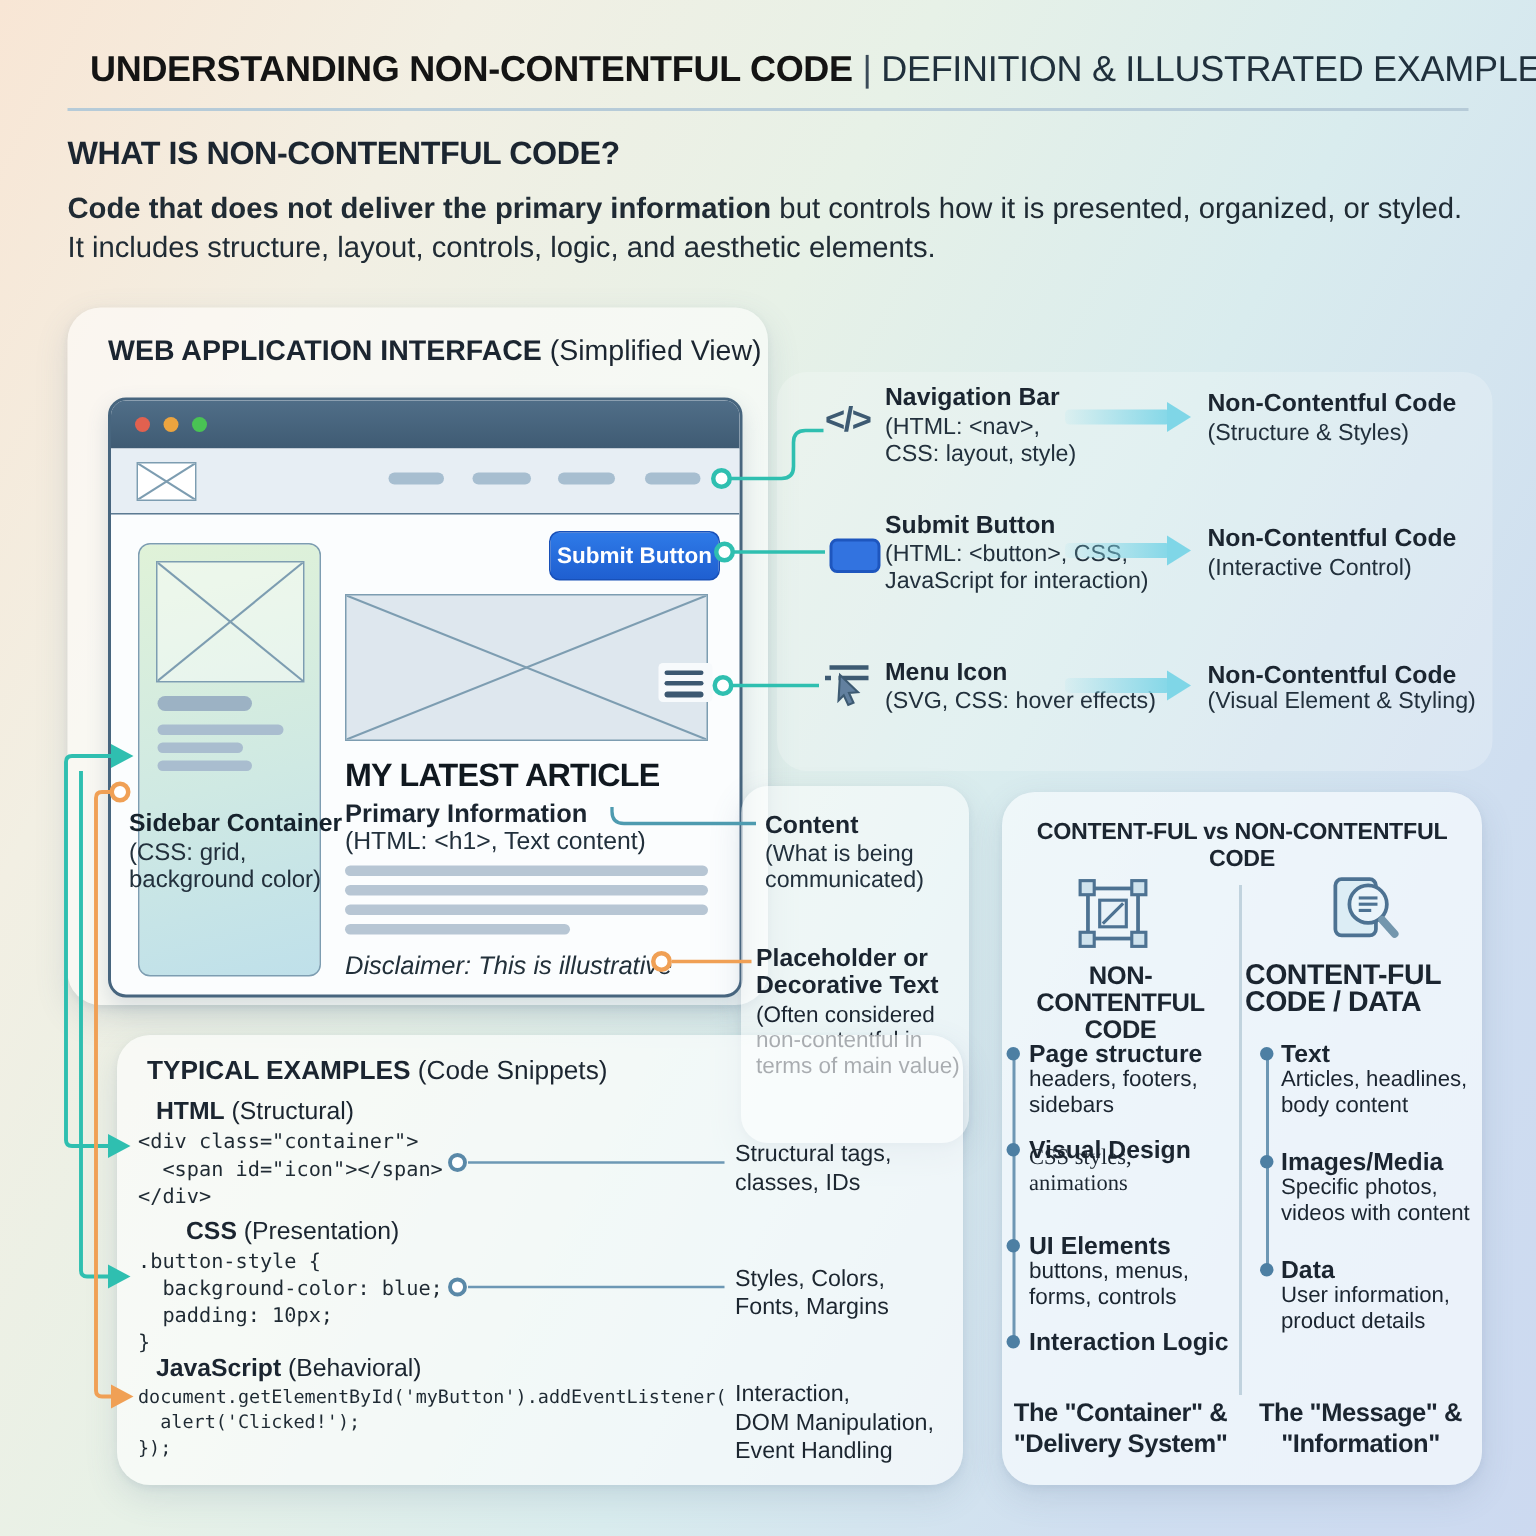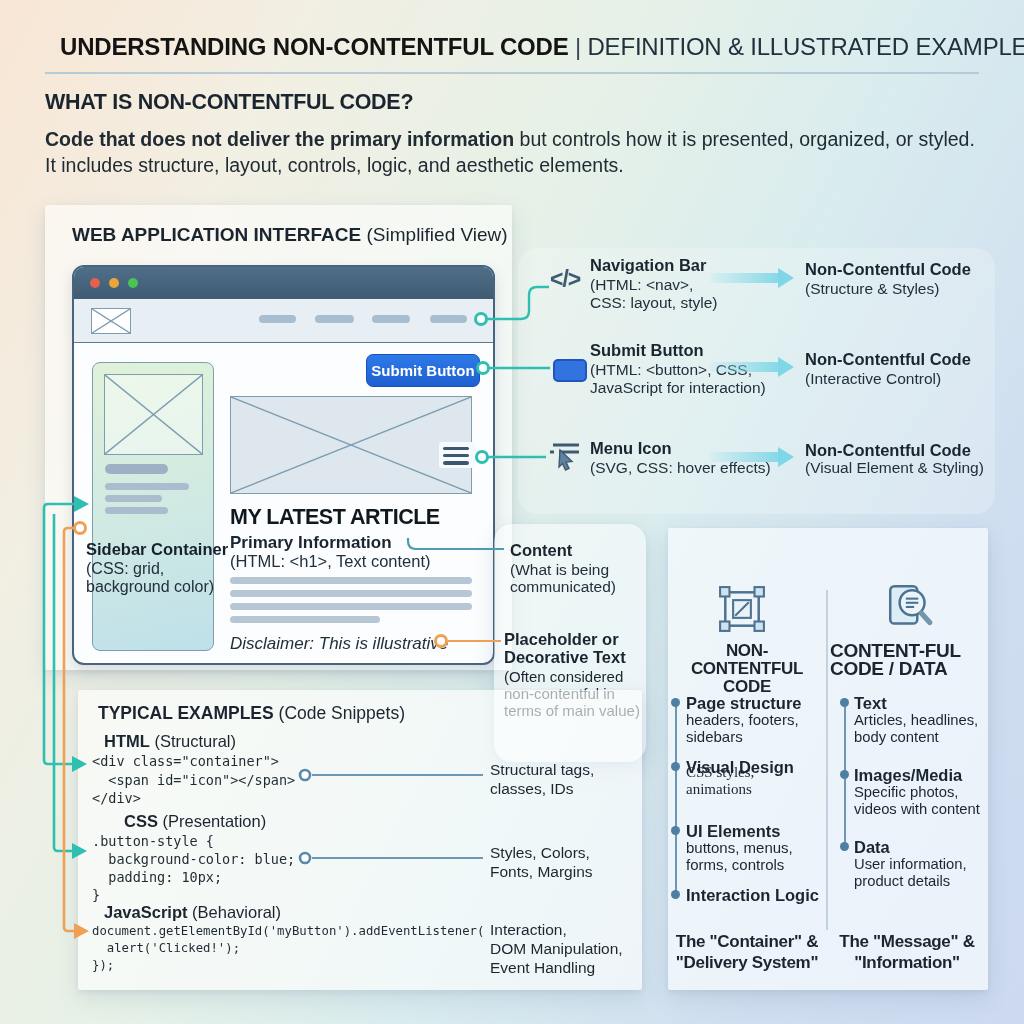--- a/index.html
+++ b/index.html
@@ -1,21 +1,21 @@
 <!DOCTYPE html>
 <html><head>
 <meta charset="utf-8">
 <style>
   html,body{margin:0;padding:0;}
   body{font-family:"Liberation Sans",sans-serif;color:#1b2530;}
   #stage{position:relative;width:1024px;height:1024px;overflow:hidden;
     background:linear-gradient(118deg,#f8e6d5 0%,#f2efe3 20%,#e7f1e7 40%,#d9ecee 60%,#cfdef0 82%,#ccd9f0 100%);}
   .abs{position:absolute;}
   .b{font-weight:700;}
-  .panel{position:absolute;border-radius:2px;background:rgba(255,255,255,0.55);
+  .panel{position:absolute;border-radius:22px;background:rgba(255,255,255,0.55);
     box-shadow:0 8px 22px rgba(84,114,146,0.16),0 2px 5px rgba(84,114,146,0.10);}
   .hline{position:absolute;background:#b6cbd8;}
   .ring{position:absolute;border-radius:50%;background:#fff;}
   .bar{border-radius:4px;position:absolute;}
   .big-arrow{position:absolute;width:86px;height:20px;}
   .big-arrow .tail{position:absolute;left:0;top:5px;width:70px;height:10px;border-radius:3px;
     background:linear-gradient(90deg,rgba(148,224,238,0.10),rgba(127,214,231,0.95));}
   .big-arrow .head{position:absolute;left:68px;top:0;width:0;height:0;
     border-top:10px solid transparent;border-bottom:10px solid transparent;border-left:16px solid #7fd6e7;}
   .code-line{white-space:pre;font-family:"DejaVu Sans Mono",monospace;color:#1f2a33;}
@@ -155,20 +155,21 @@
   <div class="abs b lbl" style="left:510px;top:541px;">Content</div>
   <div class="abs sub" style="left:510px;top:561px;">(What is being</div>
   <div class="abs sub" style="left:510px;top:578px;">communicated)</div>
   <div class="abs b lbl" style="left:504px;top:630px;">Placeholder or</div>
   <div class="abs b lbl" style="left:504px;top:648px;">Decorative Text</div>
   <div class="abs" style="left:504px;top:668px;font-size:15px;line-height:17px;">(Often considered</div>
   <div class="abs" style="left:504px;top:685px;font-size:15px;line-height:17px;">non-contentful in</div>
   <div class="abs" style="left:504px;top:702px;font-size:15px;line-height:17px;">terms of main value)</div>
 
   <div class="panel" style="left:668px;top:528px;width:320px;height:462px;background:rgba(247,251,253,0.72);">
+    <div class="abs b" style="left:0;top:18px;width:320px;text-align:center;font-size:15.5px;letter-spacing:-0.2px;">CONTENT-FUL vs NON-CONTENTFUL CODE</div>
 
     <div class="abs" style="left:50px;top:56px;">
       <svg width="48" height="50" viewBox="0 0 46 46">
         <rect x="7" y="7" width="32" height="32" fill="none" stroke="#4d7292" stroke-width="2.4"></rect>
         <rect x="2" y="2" width="9" height="9" fill="#cfe3ee" stroke="#4d7292" stroke-width="2"></rect>
         <rect x="35" y="2" width="9" height="9" fill="#cfe3ee" stroke="#4d7292" stroke-width="2"></rect>
         <rect x="2" y="35" width="9" height="9" fill="#cfe3ee" stroke="#4d7292" stroke-width="2"></rect>
         <rect x="35" y="35" width="9" height="9" fill="#cfe3ee" stroke="#4d7292" stroke-width="2"></rect>
         <rect x="14.5" y="14.5" width="17" height="17" fill="#e8f2f8" stroke="#4d7292" stroke-width="2"></rect>
         <line x1="16.5" y1="29.5" x2="29.5" y2="16.5" stroke="#4d7292" stroke-width="2"></line>

